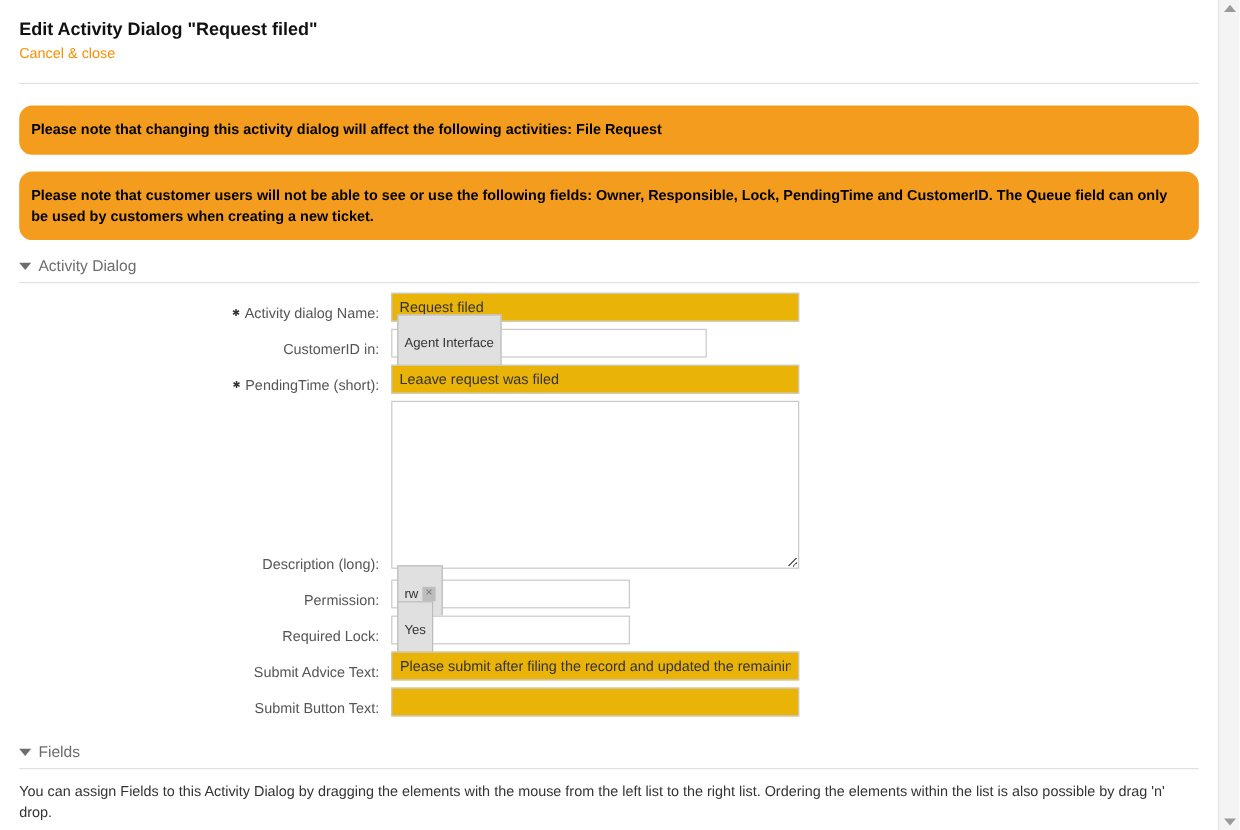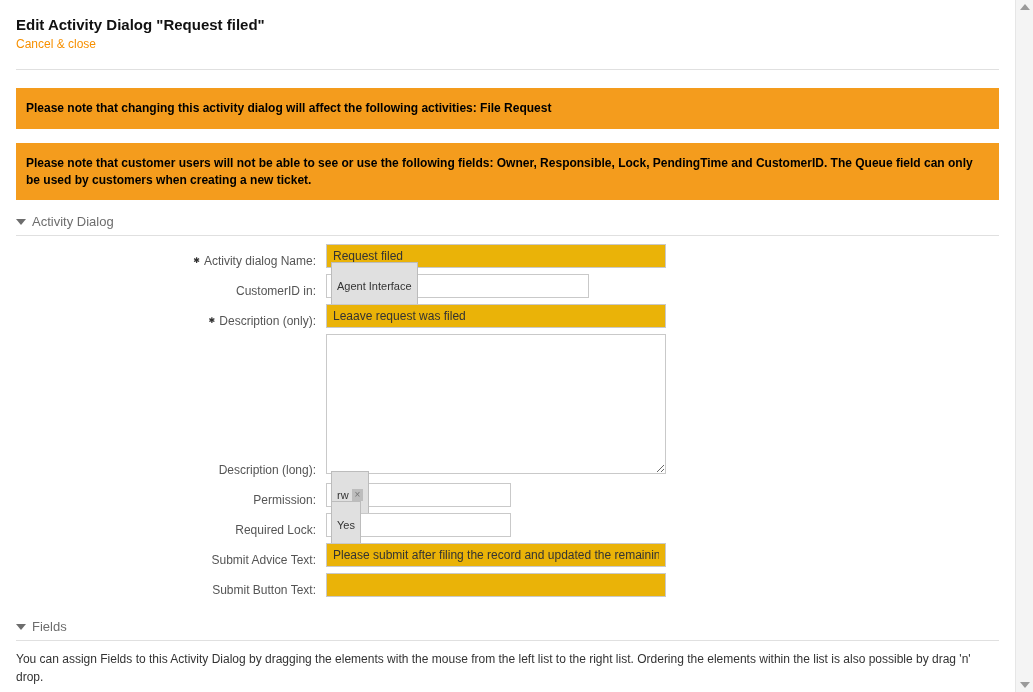--- a/index.html
+++ b/index.html
@@ -48,20 +48,21 @@
   }
 
   .warning-box {
     background: #f49c1d;
     color: #000;
     font-weight: bold;
     font-size: 12px;
     padding: 12px 10px;
     margin: 0 0 14px 0;
     line-height: 1.4;
+    border-radius: 11px;
   }
 
   .section-header {
     color: #6d6d6d;
     font-size: 13px;
     margin: 12px 0 8px 0;
     display: flex;
     align-items: center;
     gap: 6px;
     border-bottom: 1px solid #e0e0e0;
@@ -110,21 +111,21 @@
   .select-like {
     width: 263px;
     height: 24px;
     border: 1px solid #c9c9c9;
     background: #fff;
     padding: 2px 4px;
     display: flex;
     align-items: center;
     gap: 4px;
   }
-  .select-like.small { width: 185px; }
+  .select-like.small { width: 199px; }
   .tag {
     background: #e0e0e0;
     border: 1px solid #bcbcbc;
     padding: 17px 5px;
     font-size: 11px;
     color: #333;
     display: inline-flex;
     align-items: center;
     gap: 3px;
   }
@@ -213,21 +214,21 @@
         <div class="form-control">
           <div class="select-like">
             <span class="tag">
               <span>Agent Interface</span>
             </span>
           </div>
         </div>
       </div>
 
       <div class="form-row">
-        <div class="form-label req">Description (only):</div>
+        <div class="form-label req">PendingTime (short):</div>
         <div class="form-control">
           <input class="text-in" type="text" value="Leaave request was filed" style="">
         </div>
       </div>
 
       <div class="form-row">
         <div class="form-label">Description (long):</div>
         <div class="form-control">
           <textarea class="long-desc" style=""></textarea>
         </div>

